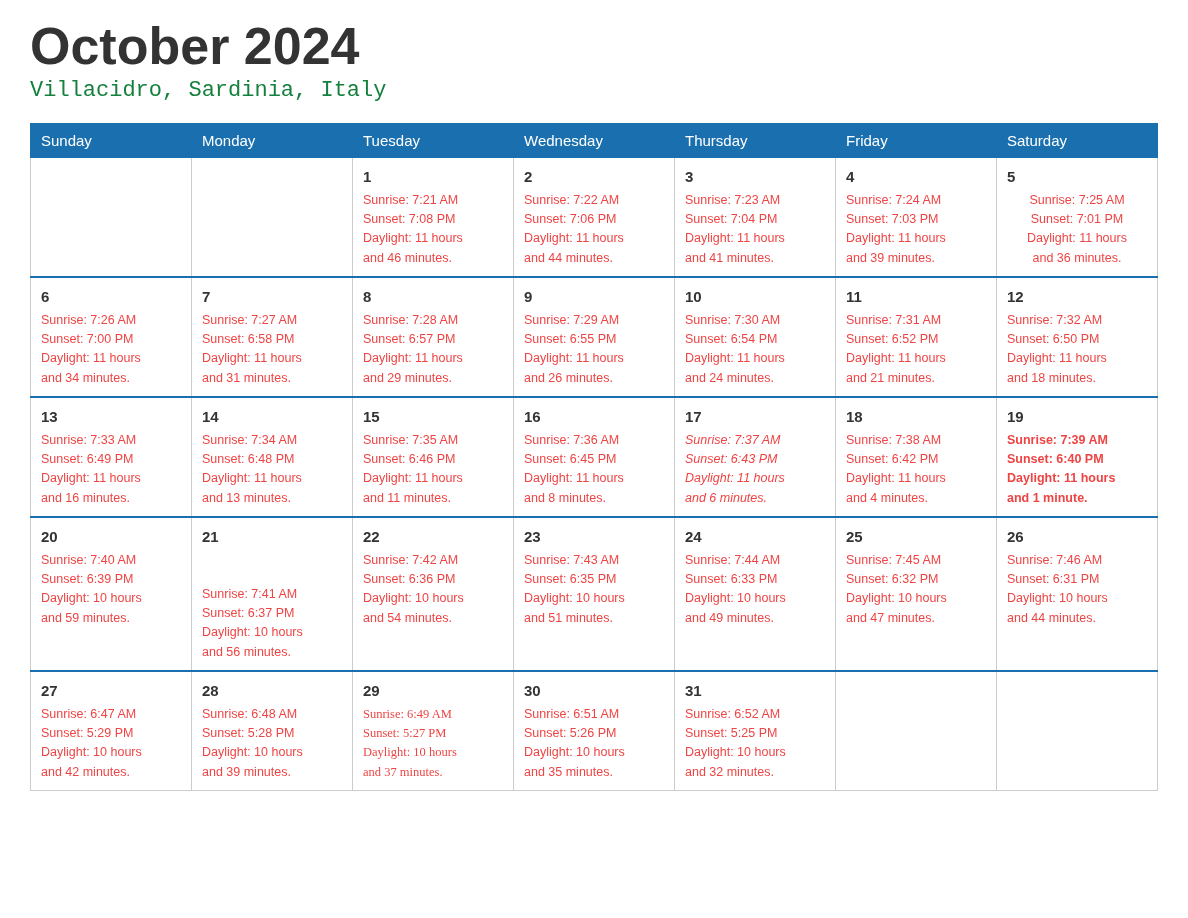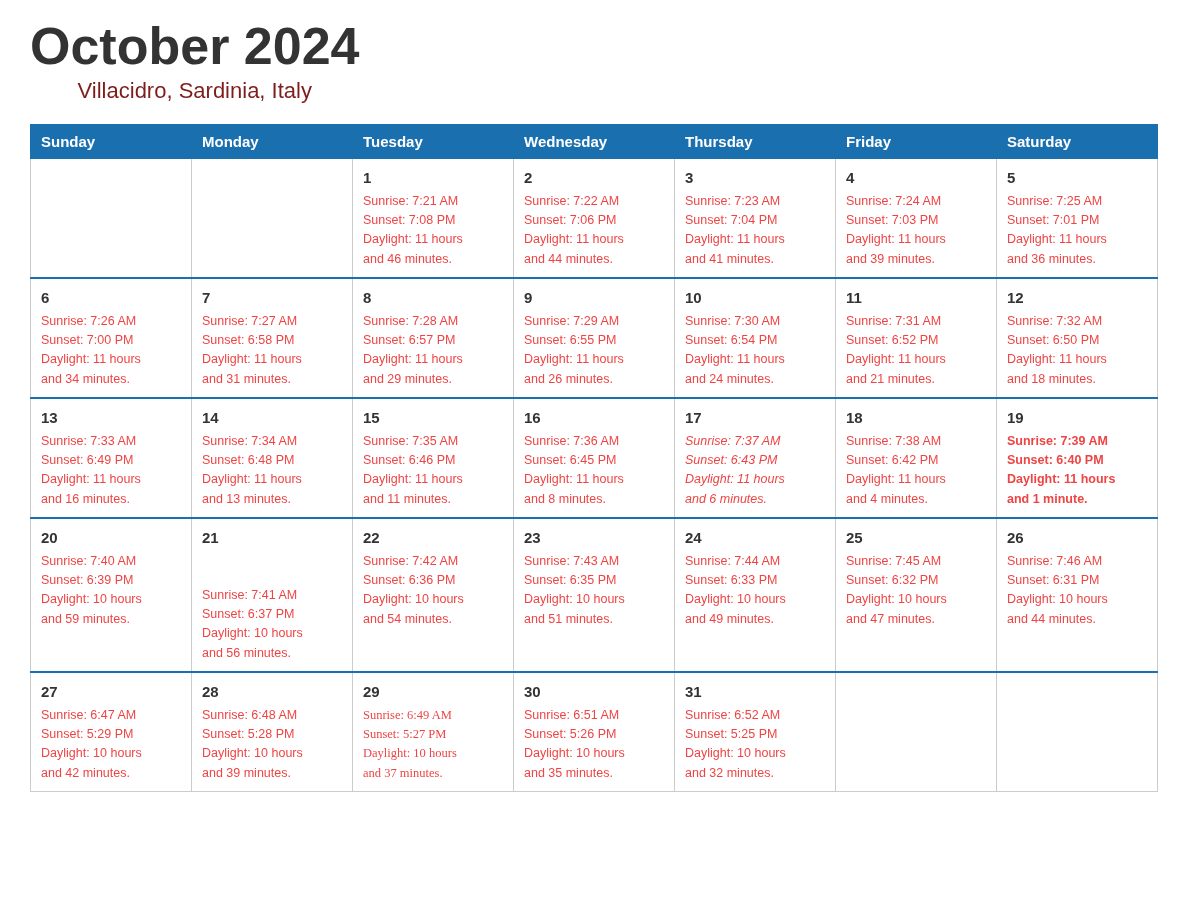--- a/index.html
+++ b/index.html
@@ -10,43 +10,44 @@
       min-height: 918px;
       padding: 20px 30px;
     }
     .header {
       display: flex;
       justify-content: space-between;
       align-items: flex-start;
       margin-bottom: 20px;
     }
     .title-block {
-      text-align: center;
+      text-align: left;
     }
     .month-year {
       font-size: 52px;
       font-weight: bold;
       color: #333;
       line-height: 1;
     }
     .location {
       font-size: 22px;
-      color: #7f1d1d;
+      color: #15803d;
       margin-top: 6px;
+      font-family: Liberation Mono, monospace;
     }
     table {
       width: 100%;
       border-collapse: collapse;
       border: 1px solid #aaa;
     }
     thead tr th {
       background-color: #1a6faf;
       color: #fff;
       font-size: 15px;
-      font-weight: bold;
+      font-weight: normal;
       padding: 8px 10px;
       text-align: left;
       border: 1px solid #1a6faf;
     }
     tbody tr td {
       width: 14.28%;
       vertical-align: top;
       padding: 8px 10px;
       border-left: 1px solid #ccc;
       border-right: 1px solid #ccc;
@@ -134,21 +135,21 @@
         </td>
         <td>
           <span class="day-number">4</span>
           <div class="day-info" style="white-space: pre-line;">Sunrise: 7:24 AM
 Sunset: 7:03 PM
 Daylight: 11 hours
 and 39 minutes.</div>
         </td>
         <td>
           <span class="day-number">5</span>
-          <div class="day-info" style="white-space: pre-line;">Sunrise: 7:25 AM
+          <div class="day-info" style="white-space: pre-line; text-align: center;">Sunrise: 7:25 AM
 Sunset: 7:01 PM
 Daylight: 11 hours
 and 36 minutes.</div>
         </td>
       </tr>
       <tr>
         <td>
           <span class="day-number">6</span>
           <div class="day-info" style="white-space: pre-line;">Sunrise: 7:26 AM
 Sunset: 7:00 PM

